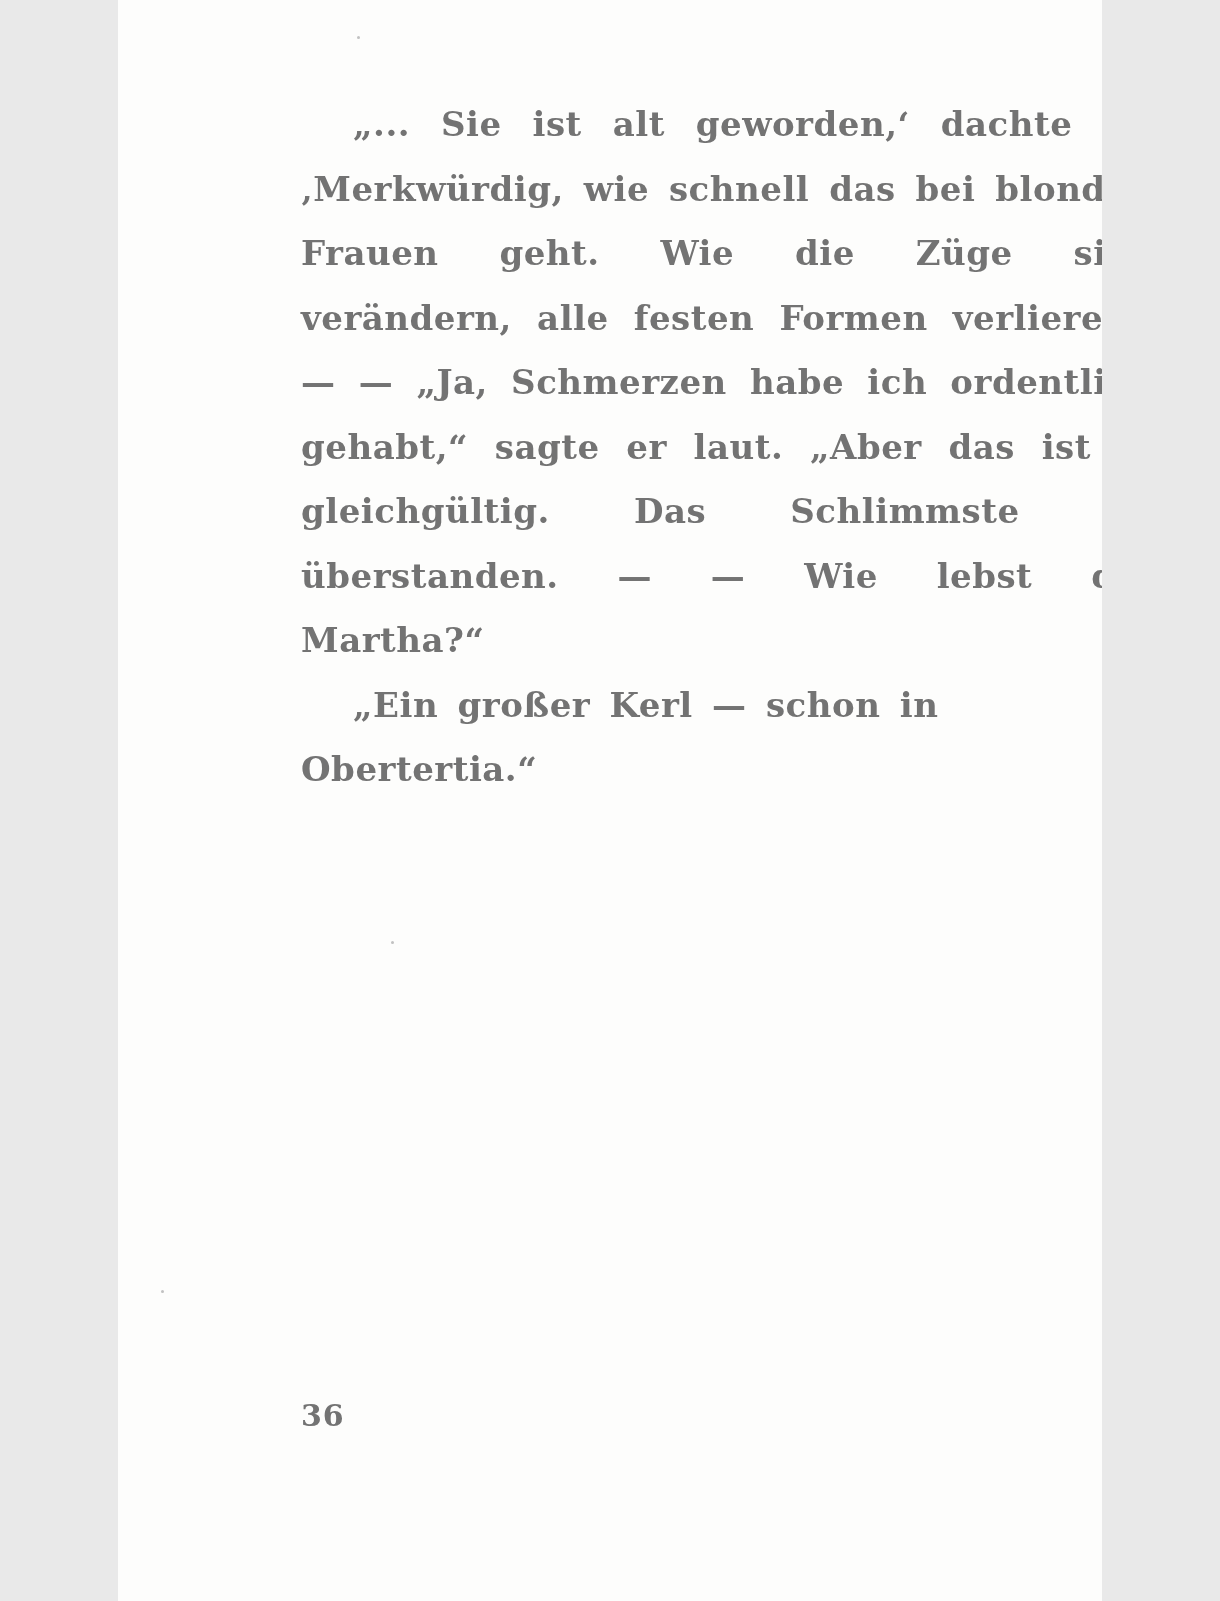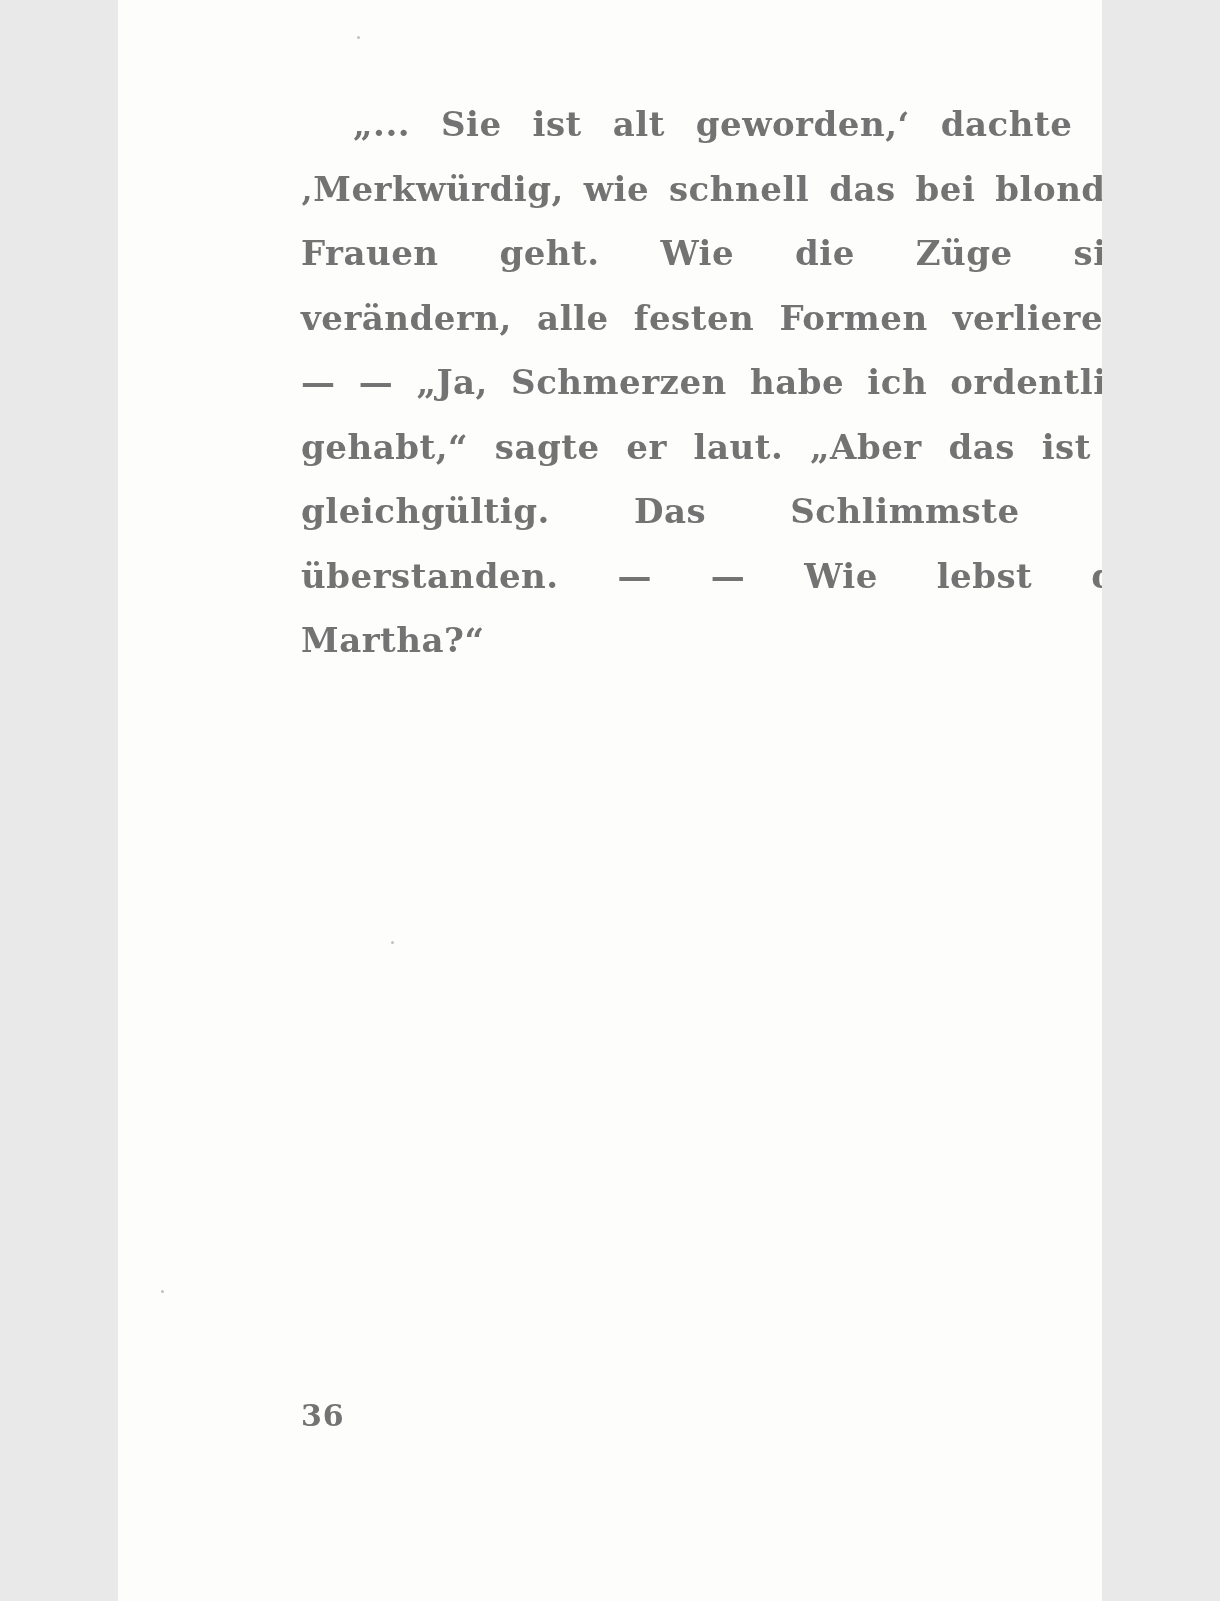--- a/index.html
+++ b/index.html
@@ -54,20 +54,21 @@
     opacity: 0.6;
   }
 </style>
 </head>
 <body>
 
 <div class="page">
 
   <div class="text-block">
     <p>„... Sie ist alt geworden,‘ dachte er. ‚Merkwürdig, wie schnell das bei blonden Frauen geht. Wie die Züge sich verändern, alle festen Formen verlieren.‘ — — „Ja, Schmerzen habe ich ordentlich gehabt,“ sagte er laut. „Aber das ist ja gleichgültig. Das Schlimmste ist überstanden. — — Wie lebst du, Martha?“</p>
+    <p class="short">„Ein großer Kerl — schon in Obertertia.“</p>
   </div>
 
   <div class="page-number">36</div>
 
   <div class="speck" style="left: 239px; top: 36px;"></div>
   <div class="speck" style="left: 1057px; top: 18px; width:2px; height:6px;"></div>
   <div class="speck" style="left: 273px; top: 941px;"></div>
   <div class="speck" style="left: 43px; top: 1290px;"></div>
   <div class="speck" style="left: 996px; top: 1388px;"></div>
 

